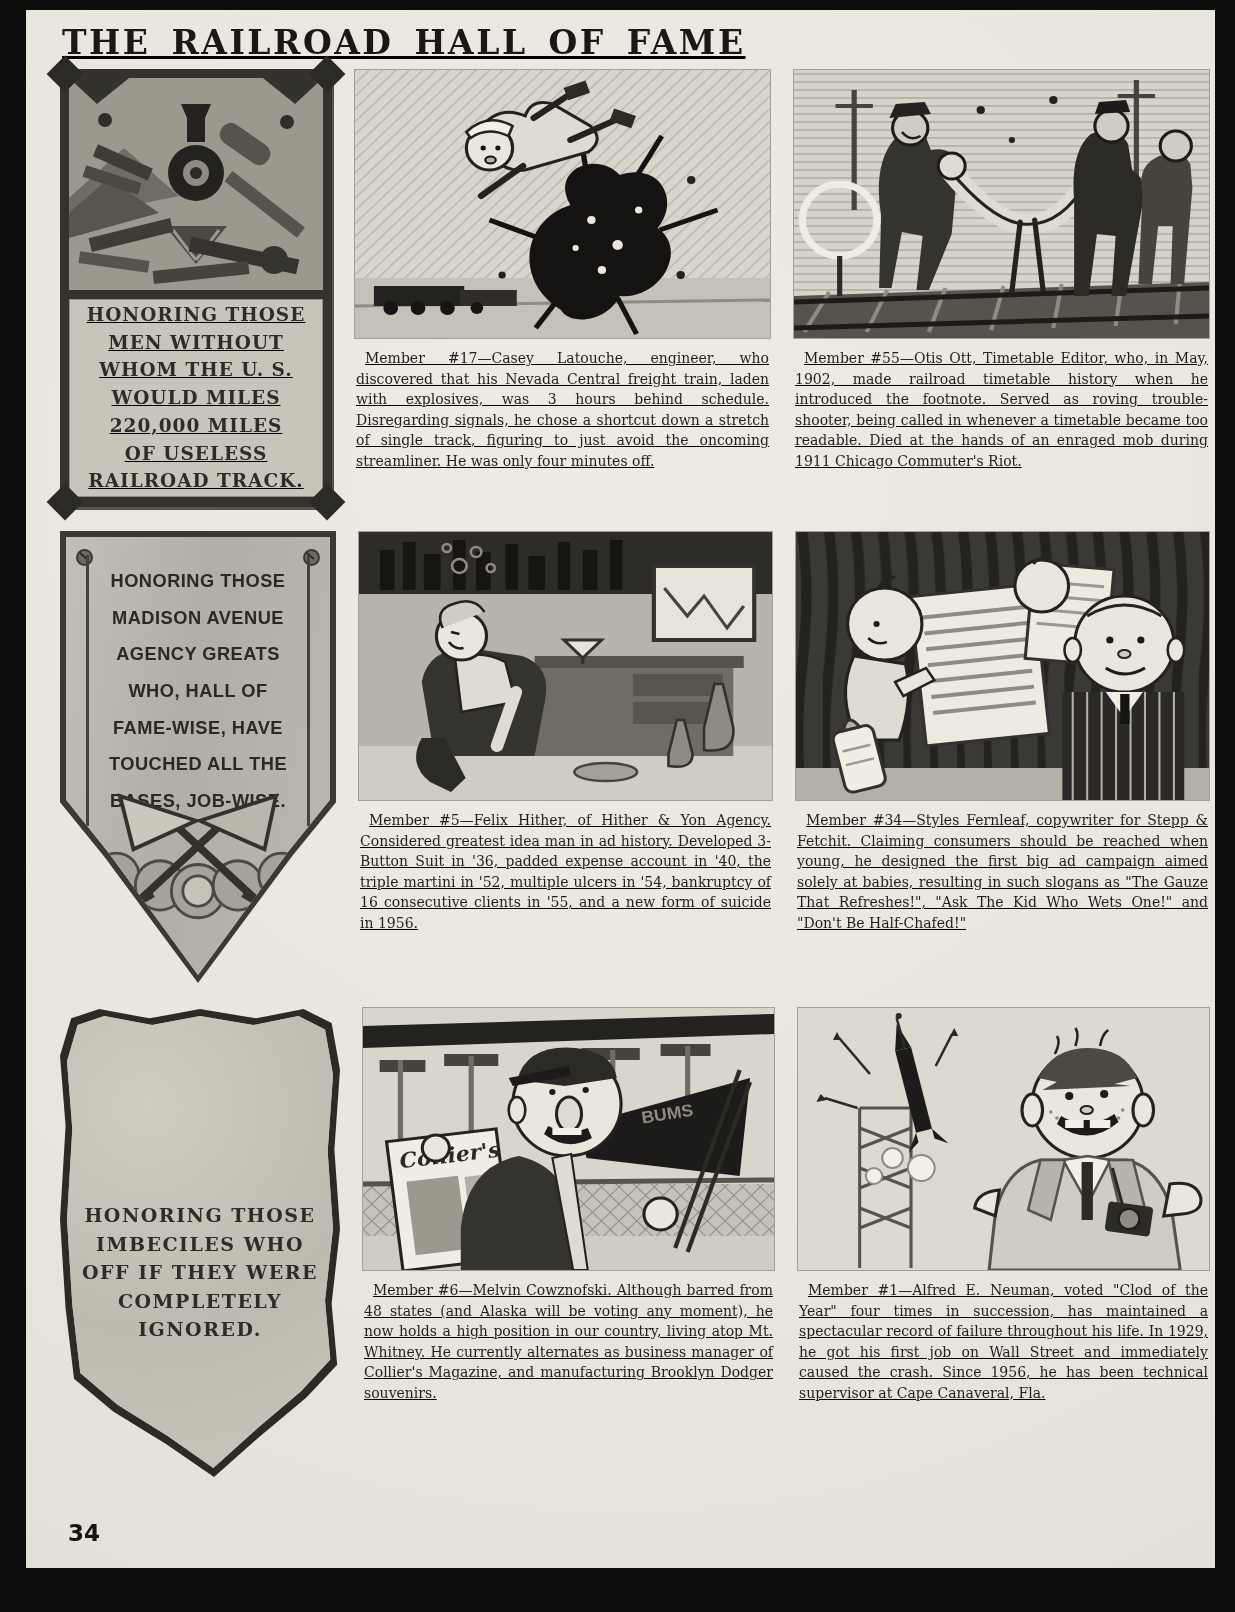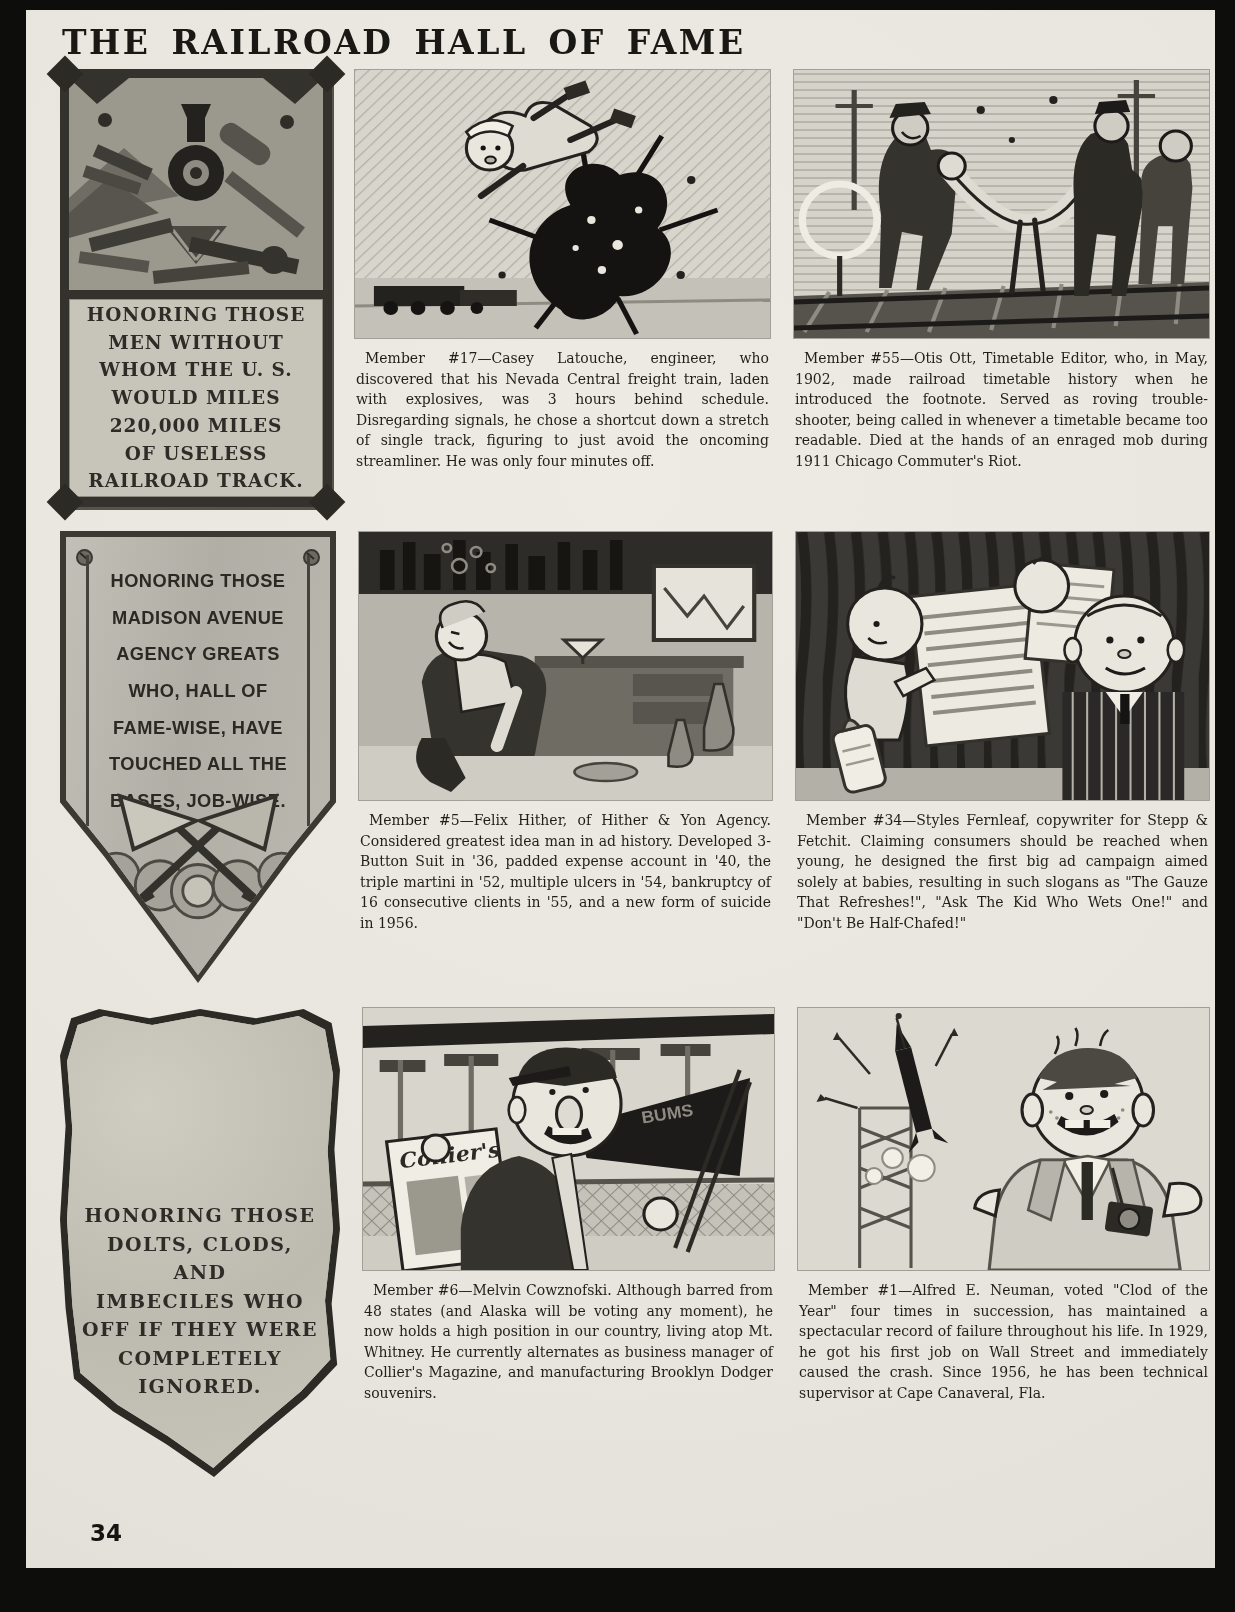--- a/index.html
+++ b/index.html
@@ -9,20 +9,21 @@
     background:#0d0d0b;
     font-family:"DejaVu Serif", serif;
   }
   .page{
     position:absolute;left:26px;top:10px;right:20px;bottom:44px;
     background:#e9e7e0;
     background-image:radial-gradient(circle at 50% 30%, #edebe4 0%, #e7e5de 70%, #e2e0d8 100%);
     overflow:hidden;
     padding:6px 5px 0 34px;
     box-sizing:border-box;
+    text-decoration:underline;
   }
   .hof-title{
     font-family:"DejaVu Serif", serif;
     font-weight:bold;font-size:33px;line-height:1;
     letter-spacing:2.5px;word-spacing:7px;
     color:#191814;margin:10px 0 10px 2px;
   }
   .row{display:flex;gap:22px;align-items:flex-start;}
   
   .plaque{flex:0 0 auto;position:relative;}
@@ -66,21 +67,21 @@
     letter-spacing:1.5px;color:#2d2c27;}
   
   .panel{flex:1 1 0;margin:0;}
   .art{height:268px;background:#ccc9c0;border:1px solid #83807790;overflow:hidden;}
   .art svg{display:block;width:100%;height:100%;}
   .art-s3{height:262px;}
   .caption{
     font-family:"DejaVu Serif",serif;font-size:14px;line-height:1.47;
     text-align:justify;color:#201f1b;margin:9px 2px 0 2px;text-indent:9px;
   }
-  .page-number{position:absolute;left:64px;bottom:22px;
+  .page-number{position:absolute;left:42px;bottom:22px;
     font-family:"DejaVu Sans",sans-serif;font-weight:bold;font-size:23px;color:#151410;margin-top:29px;}
   .sec{margin-bottom:24px;}
 </style>
 </head>
 <body>
 
 <div class="page">
 
   <section class="sec">
     <h1 class="hof-title">THE RAILROAD HALL OF FAME</h1>
@@ -407,21 +408,20 @@
     </div>
   </section>
 
   <section class="sec">
     <div class="row">
 
       <div class="plaque plaque-idiot">
         <div class="inner">
           <div class="idiot-text">
             <div class="pl-idiot">HONORING THOSE</div>
-            <div class="pl-idiot">DOLTS, CLODS, AND</div>
             <div class="pl-idiot">IMBECILES WHO</div>
             <div class="pl-idiot">OFF IF THEY WERE</div>
             <div class="pl-idiot">COMPLETELY</div>
             <div class="pl-idiot">IGNORED.</div>
           </div>
         </div>
       </div>
 
       <figure class="panel">
         <div class="art art-s3">

